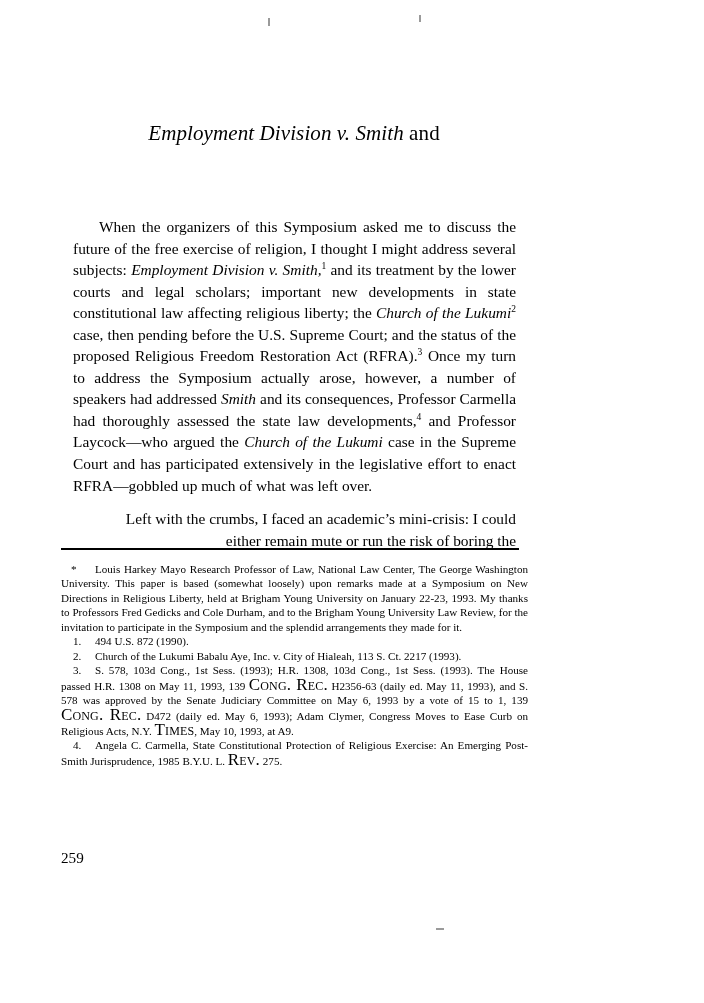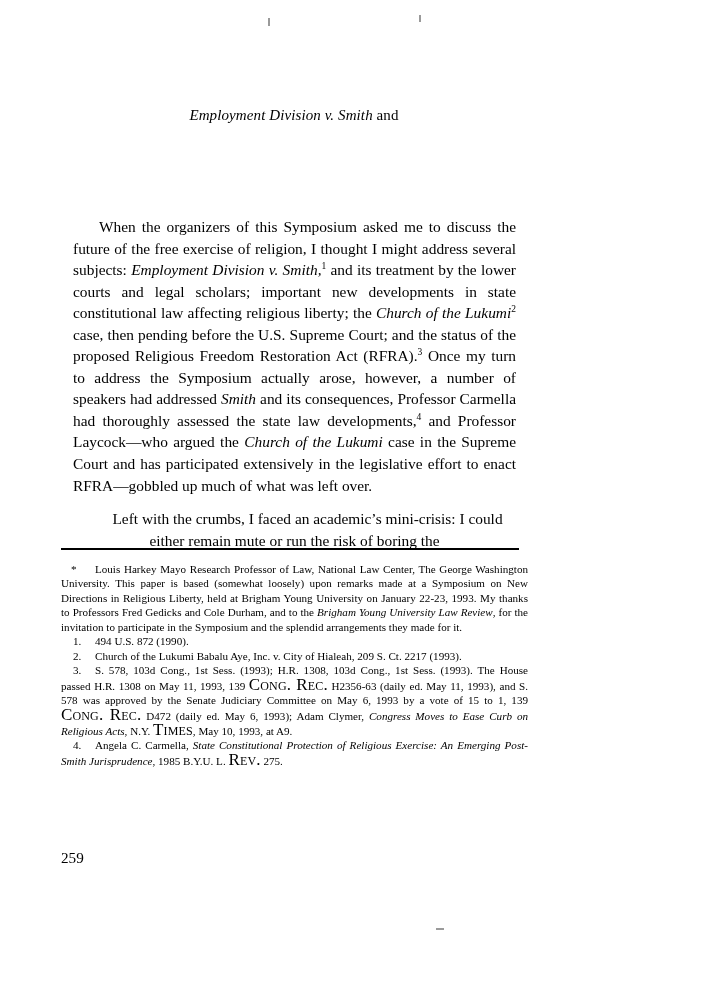--- a/index.html
+++ b/index.html
@@ -33,24 +33,25 @@
 
   
   .title-block {
     position: absolute;
     left: 61px;
     top: 103px;
     width: 466px;
     text-align: center;
   }
   .title-line {
-    font-size: 15px;
+    font-size: 21px;
     line-height: 25px;
     letter-spacing: 0.1px;
     white-space: nowrap;
+    margin-top: 18px;
   }
   .title-line .it { font-style: italic; }
 
   .byline {
     position: absolute;
     left: 61px;
     top: 168px;
     width: 466px;
     text-align: center;
     font-size: 15.5px;
@@ -80,21 +81,21 @@
     margin: 12px;
     text-indent: 26px;
   }
   .body-col .it { font-style: italic; }
   .body-col sup {
     font-size: 9.5px;
     vertical-align: super;
     line-height: 0;
   }
   .body-col .last-line {
-    text-align: center;
+    text-align: right;
   }
 
   
   .fn-rule {
     position: absolute;
     left: 61px;
     top: 548px;
     width: 458px;
     height: 1.6px;
     background: #000;
@@ -118,21 +119,21 @@
   .fn-star .marker {
     display: inline-block;
     width: 34px;
     text-indent: 10px;
   }
   .fn-num .marker {
     display: inline-block;
     width: 34px;
     text-indent: 12px;
   }
-  .footnotes .it { font-style: italic; }
+  .footnotes .it { }
   .footnotes .sc {
     font-variant: small-caps;
     font-size: 17px;
     letter-spacing: 0.15px;
   }
 
   
   .folio {
     position: absolute;
     left: 61px;
@@ -168,21 +169,21 @@
   </div>
 
   <div class="fn-rule"></div>
 
   <div class="footnotes">
 
     <p class="fn-star"><span class="marker">*</span><span>Louis Harkey Mayo Research Professor of Law, National Law Center, The George Washington University. This paper is based (somewhat loosely) upon remarks made at a Symposium on New Directions in Religious Liberty, held at Brigham Young University on January 22-23, 1993. My thanks to Professors Fred Gedicks and Cole Durham, and to the </span><span class="it">Brigham Young University Law Review</span><span>, for the invitation to participate in the Symposium and the splendid arrangements they made for it.</span></p>
 
     <p class="fn-num"><span class="marker">1.</span><span>494 U.S. 872 (1990).</span></p>
 
-    <p class="fn-num"><span class="marker">2.</span><span>Church of the Lukumi Babalu Aye, Inc. v. City of Hialeah, 209 S. Ct. 2217 (1993).</span></p>
+    <p class="fn-num"><span class="marker">2.</span><span>Church of the Lukumi Babalu Aye, Inc. v. City of Hialeah, 113 S. Ct. 2217 (1993).</span></p>
 
     <p class="fn-num"><span class="marker">3.</span><span>S. 578, 103d Cong., 1st Sess. (1993); H.R. 1308, 103d Cong., 1st Sess. (1993). The House passed H.R. 1308 on May 11, 1993, 139 </span><span class="sc">Cong. Rec.</span><span> H2356-63 (daily ed. May 11, 1993), and S. 578 was approved by the Senate Judiciary Committee on May 6, 1993 by a vote of 15 to 1, 139 </span><span class="sc">Cong. Rec.</span><span> D472 (daily ed. May 6, 1993); Adam Clymer, </span><span class="it">Congress Moves to Ease Curb on Religious Acts</span><span>, N.Y. </span><span class="sc">Times</span><span>, May 10, 1993, at A9.</span></p>
 
     <p class="fn-num"><span class="marker">4.</span><span>Angela C. Carmella, </span><span class="it">State Constitutional Protection of Religious Exercise: An Emerging Post-Smith Jurisprudence</span><span>, 1985 B.Y.U. L. </span><span class="sc">Rev.</span><span> 275.</span></p>
 
   </div>
 
   <div class="folio">259</div>
 
 </div>

